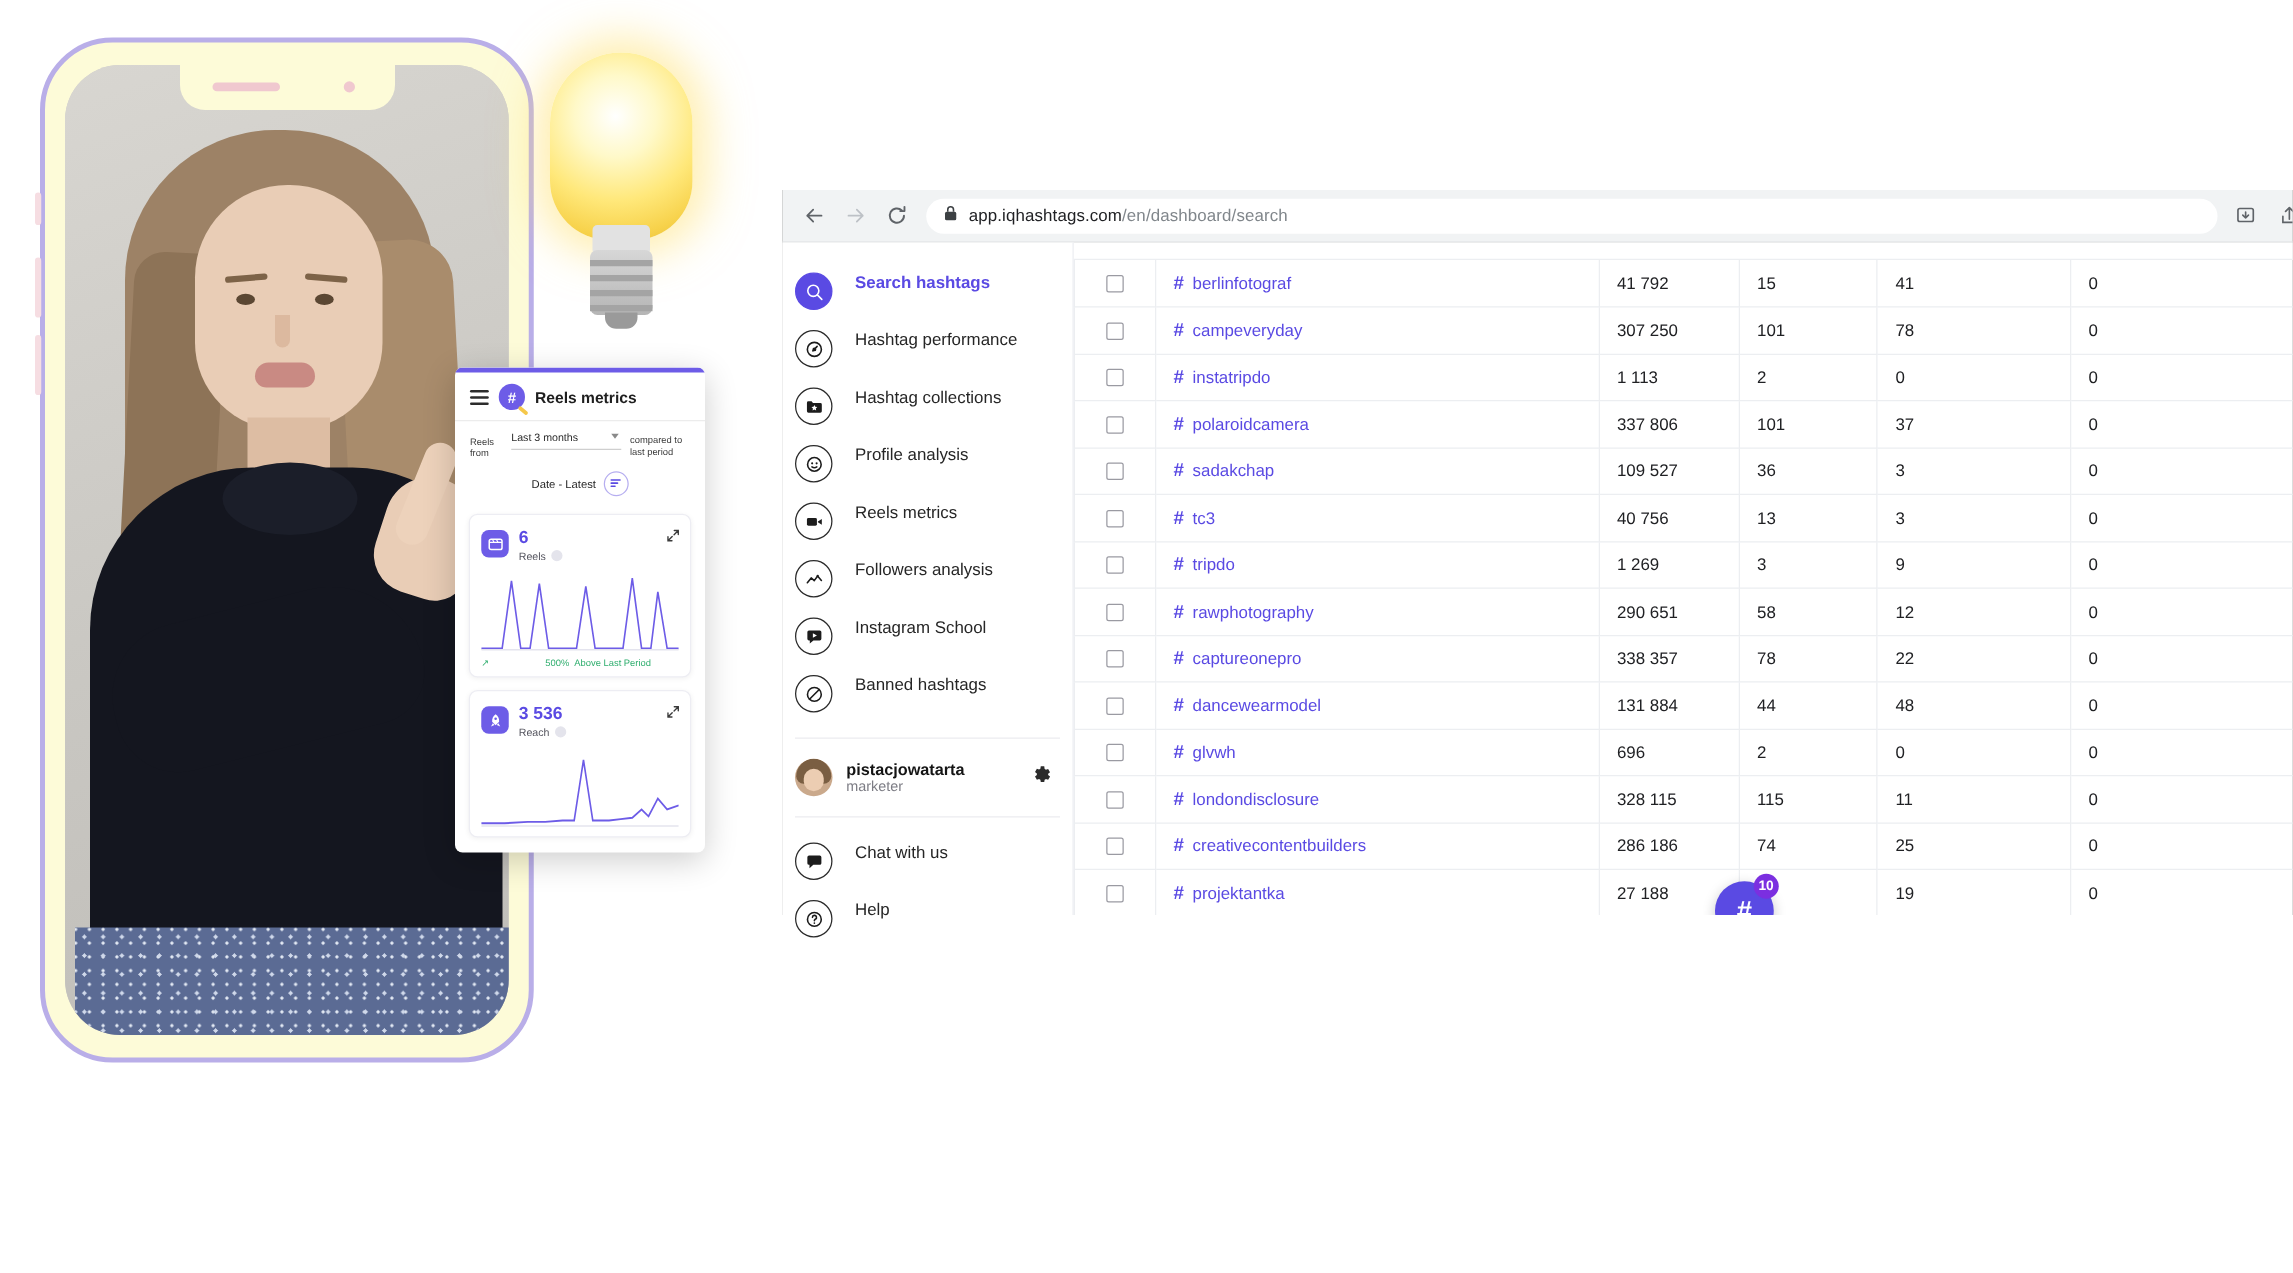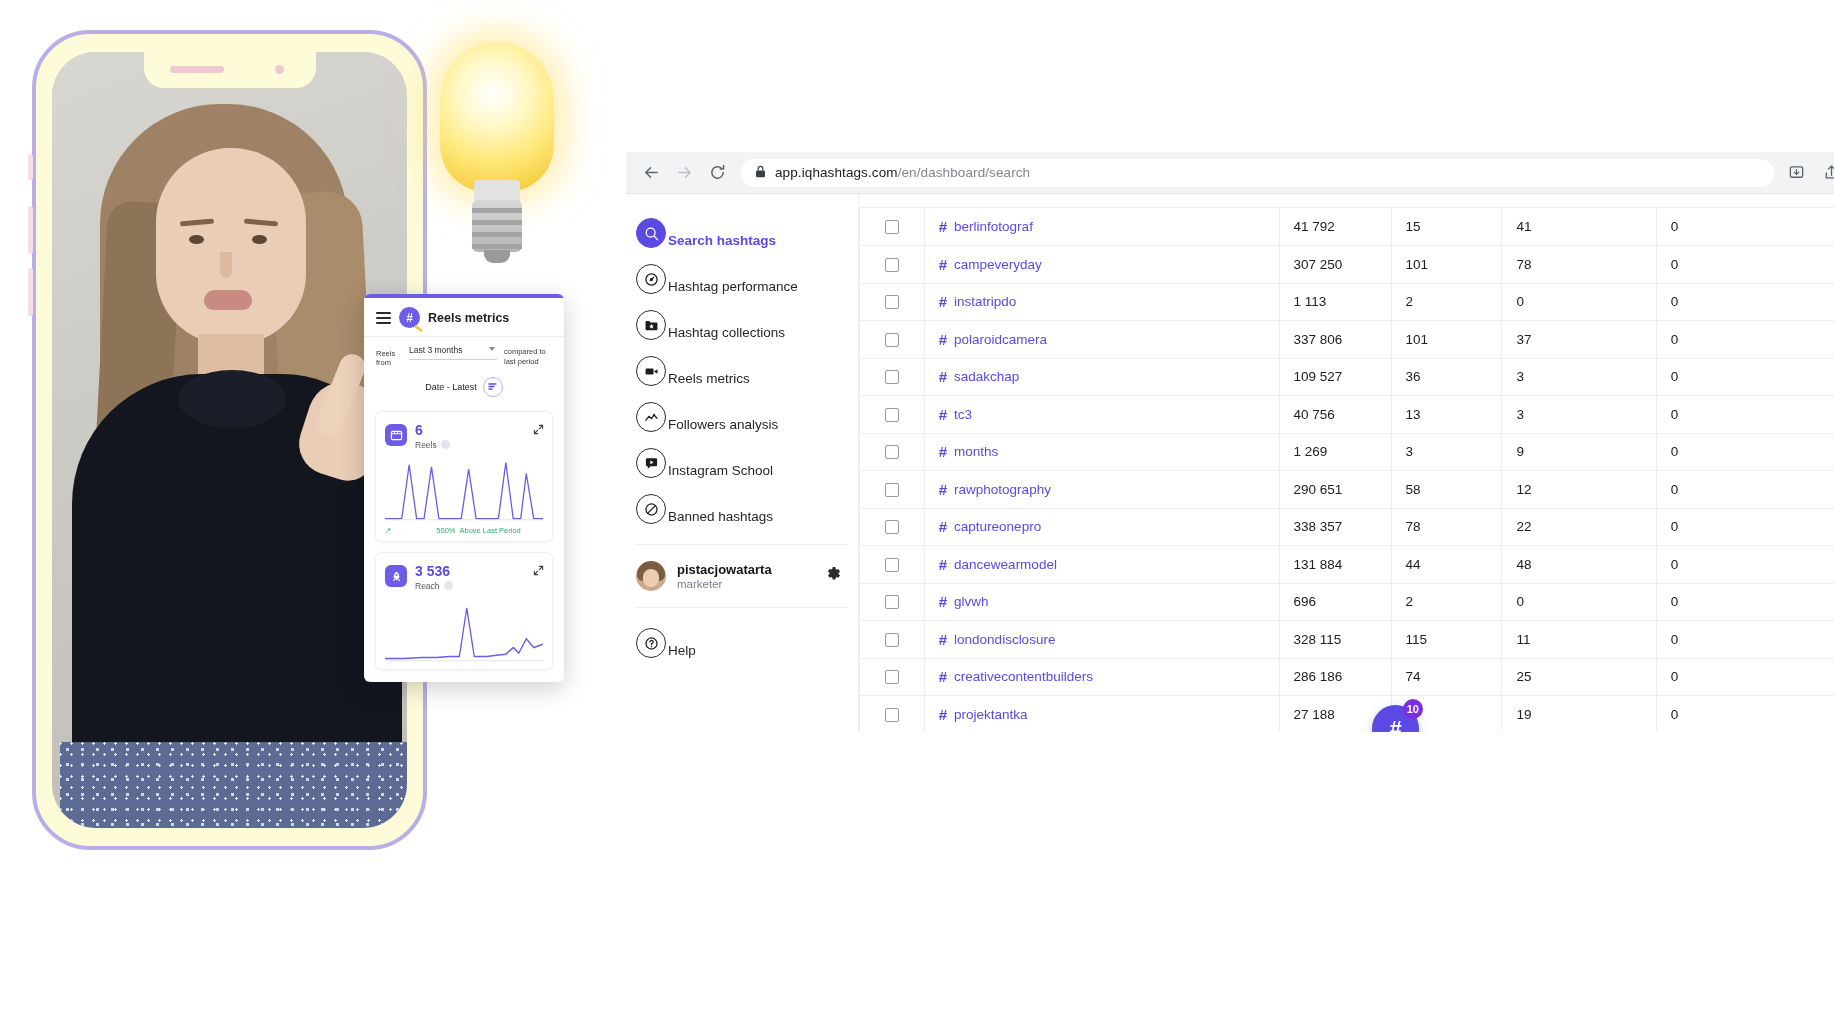--- a/index.html
+++ b/index.html
@@ -152,21 +152,21 @@
   }
   .lock { color:#3c4043; }
   #url { font-size:13.5px; color:#80868b; letter-spacing:.1px;}
   #url b { color:#202124; font-weight:normal;}
   #omni-right { display:flex; align-items:center; gap:18px; color:#5f6368;}
 
   #viewport { position:relative; height:538px; display:flex; background:#fff; }
 
   
   #sidebar { width:233px; flex:0 0 233px; background:#fff; border-right:1px solid #eceef2; position:relative; padding-top:16px;}
-  .side-item { display:flex; align-items:flex-end; gap:2px; padding:8px 0 8px 10px; cursor:pointer;}
+  .side-item { display:flex; align-items:flex-start; gap:18px; padding:8px 0 8px 10px; cursor:pointer;}
   .side-ico {
     width:30px;height:30px;flex:0 0 30px;border-radius:50%;border:1.4px solid #2a2a2a;
     display:flex;align-items:center;justify-content:center; color:#1c1c1c;
   }
   .side-ico.active { background:#5a4ae3; border-color:#5a4ae3; color:#fff; }
   .side-label { font-size:13.5px; color:#262626; }
   .side-item.active .side-label { color:#5a4ae3; font-weight:bold; }
   .side-sep { height:1px; background:#ececf0; margin:12px 10px; }
   #profile { display:flex; align-items:center; gap:11px; padding:4px 10px 4px 10px;}
   #avatar {
@@ -429,20 +429,31 @@
               <span class="side-ico">
                 <svg width="17" height="17" viewBox="0 0 20 20">
                   <path d="M3 6.2a1.4 1.4 0 0 1 1.4-1.4h3l1.3 1.6h6.9A1.4 1.4 0 0 1 17 7.8v6.4a1.4 1.4 0 0 1-1.4 1.4H4.4A1.4 1.4 0 0 1 3 14.2z" fill="currentColor"></path>
                   <path d="m10 8.2.85 1.75 1.9.25-1.4 1.35.35 1.9L10 12.55l-1.7.9.35-1.9-1.4-1.35 1.9-.25z" fill="#fff"></path>
                 </svg>
               </span>
               <span class="side-label">Hashtag collections</span>
             </div>
             <div class="side-item">
               <span class="side-ico">
+                <svg width="17" height="17" viewBox="0 0 20 20" fill="none" stroke="currentColor" stroke-width="1.5" stroke-linecap="round" stroke-linejoin="round">
+                  <circle cx="10" cy="10" r="6.4"></circle>
+                  <circle cx="7.9" cy="9" r="1" fill="currentColor" stroke="none"></circle>
+                  <circle cx="12.1" cy="9" r="1" fill="currentColor" stroke="none"></circle>
+                  <path d="M7.7 12.4c1.4 1 3.2 1 4.6 0"></path>
+                </svg>
+              </span>
+              <span class="side-label">Profile analysis</span>
+            </div>
+            <div class="side-item">
+              <span class="side-ico">
                 <svg width="17" height="17" viewBox="0 0 20 20">
                   <rect x="3" y="6.4" width="9.4" height="7.2" rx="1.4" fill="currentColor"></rect>
                   <path d="m13.3 9.6 3.7-2.3v5.4l-3.7-2.3z" fill="currentColor"></path>
                 </svg>
               </span>
               <span class="side-label">Reels metrics</span>
             </div>
             <div class="side-item">
               <span class="side-ico">
                 <svg width="17" height="17" viewBox="0 0 20 20" fill="none" stroke="currentColor" stroke-width="1.5" stroke-linecap="round" stroke-linejoin="round">
@@ -485,20 +496,28 @@
           <span id="gear">
             <svg width="18" height="18" viewBox="0 0 18 18">
               <path d="M9 6.1A2.9 2.9 0 1 0 9 11.9 2.9 2.9 0 0 0 9 6.1zm7 4.2-1.5-1.2c0-.4 0-.8 0-1.2l1.5-1.2-1.5-2.6-1.8.6a6 6 0 0 0-1-.6L11.4 2H8.6l-.3 1.9c-.4.1-.7.3-1 .6l-1.8-.6L4 6.5l1.5 1.2c0 .4 0 .8 0 1.2L4 10.1l1.5 2.6 1.8-.6c.3.3.6.5 1 .6l.3 1.9h2.8l.3-1.9c.4-.1.7-.3 1-.6l1.8.6L16 10.3z" fill="currentColor"></path>
             </svg>
           </span>
         </div>
         <div class="side-sep"></div>
         <div id="sidebar-footer">
             <div class="side-item">
               <span class="side-ico">
+                <svg width="17" height="17" viewBox="0 0 20 20">
+                  <path d="M3.4 5.6a1.6 1.6 0 0 1 1.6-1.6h10a1.6 1.6 0 0 1 1.6 1.6v5.6a1.6 1.6 0 0 1-1.6 1.6H9l-3.6 3.2v-3.2H5a1.6 1.6 0 0 1-1.6-1.6z" fill="currentColor"></path>
+                </svg>
+              </span>
+              <span class="side-label">Chat with us</span>
+            </div>
+            <div class="side-item">
+              <span class="side-ico">
                 <svg width="17" height="17" viewBox="0 0 20 20" fill="none" stroke="currentColor" stroke-width="1.5" stroke-linecap="round" stroke-linejoin="round">
                   <circle cx="10" cy="10" r="6.5"></circle>
                   <path d="M8.2 8.1a1.9 1.9 0 1 1 2.6 1.8c-.5.3-.8.7-.8 1.3"></path>
                   <circle cx="10" cy="13.5" r=".8" fill="currentColor" stroke="none"></circle>
                 </svg>
               </span>
               <span class="side-label">Help</span>
             </div>
           </div>
       </nav>
@@ -591,21 +610,21 @@
                 <td>40 756</td>
                 <td>13</td>
                 <td>3</td>
                 <td>0</td>
               </tr>
               <tr>
                 <td><span class="cb"></span></td>
                 <td>
                   <span class="tag">
                     <span class="h">#</span>
-                    <span>months</span>
+                    <span>tripdo</span>
                   </span>
                 </td>
                 <td>1 269</td>
                 <td>3</td>
                 <td>9</td>
                 <td>0</td>
               </tr>
               <tr>
                 <td><span class="cb"></span></td>
                 <td>

